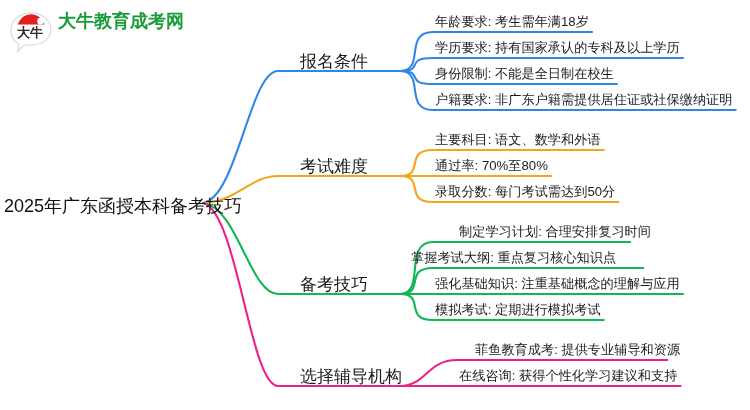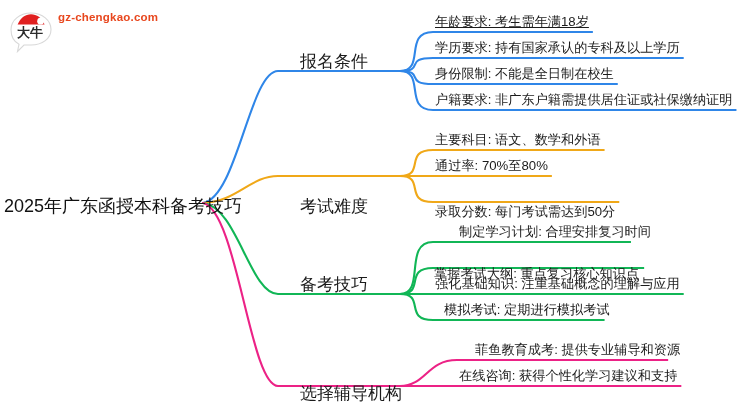--- a/index.html
+++ b/index.html
@@ -98,21 +98,21 @@
 <body>
 
 <div id="logo-area">
   <svg id="logo-mark" viewBox="0 0 46 44">
     <path d="M23 3 C34.5 3 43 10.5 43 19.5 C43 28.5 34.5 35 23 35 L16 35 L9.5 41.5 L11 34.2 C5.5 31.4 3 25.8 3 19.5 C3 10.5 11.5 3 23 3 Z" fill="#ffffff" stroke="#d8d8d8" stroke-width="1.1"></path>
     <path d="M9.6 14.5 C12.5 7.6 17.4 4.2 23 4.2 C28.8 4.2 33.8 7.7 36.6 14.5 Z" fill="#e01f1f"></path>
     <circle cx="32.6" cy="11.2" r="3.4" fill="#ffffff"></circle>
     <text x="22" y="27" text-anchor="middle" font-family="'Liberation Sans', sans-serif" font-size="13" font-weight="bold" fill="#2b2b2b">大牛</text>
   </svg>
   <div id="logo-text-block">
-    <div id="logo-sub">gz-chengkao.com</div>
+    <div id="logo-title">大牛教育成考网</div>
   </div>
 </div>
 
 <svg id="mindmap" viewBox="0 0 750 410">
   <g id="mm-links">
       <path d="M 203 203 C 237 197.72, 250 71, 278 71 L 400 71" stroke="#2f86e8" class="mm-link"></path>
       <path d="M 400 71 C 426 71, 403 32, 433 32" stroke="#2f86e8" class="mm-link"></path>
       <path d="M 433 32 L 592.875 32" stroke="#2f86e8" class="mm-underline"></path>
       <path d="M 400 71 C 426 71, 403 58, 433 58" stroke="#2f86e8" class="mm-link"></path>
       <path d="M 433 58 L 683.703125 58" stroke="#2f86e8" class="mm-underline"></path>
@@ -140,29 +140,29 @@
       <path d="M 400 386 C 426 386, 427 360, 457 360" stroke="#ec2286" class="mm-link"></path>
       <path d="M 457 360 L 668.140625 360" stroke="#ec2286" class="mm-underline"></path>
       <path d="M 400 386 C 426 386, 427 386, 457 386" stroke="#ec2286" class="mm-link"></path>
       <path d="M 457 386 L 681.328125 386" stroke="#ec2286" class="mm-underline"></path>
     </g>
 </svg>
 
 <div id="root-title" class="node-text">2025年广东函授本科备考技巧</div>
 <div id="text-layer">
     <div class="node-text branch-label" style="left: 300px; top: 50px;">报名条件</div>
-    <div class="node-text leaf-label" style="left: 435px; top: 13px; text-decoration: underline;">年龄要求: 考生需年满18岁</div>
+    <div class="node-text leaf-label" style="left: 435px; top: 13px;">年龄要求: 考生需年满18岁</div>
     <div class="node-text leaf-label" style="left: 435px; top: 39px;">学历要求: 持有国家承认的专科及以上学历</div>
     <div class="node-text leaf-label" style="left: 435px; top: 65px;">身份限制: 不能是全日制在校生</div>
     <div class="node-text leaf-label" style="left: 435px; top: 91px;">户籍要求: 非广东户籍需提供居住证或社保缴纳证明</div>
-    <div class="node-text branch-label" style="left: 300px; top: 155px; margin-top: 40px;">考试难度</div>
+    <div class="node-text branch-label" style="left: 300px; top: 155px;">考试难度</div>
     <div class="node-text leaf-label" style="left: 435px; top: 131px;">主要科目: 语文、数学和外语</div>
     <div class="node-text leaf-label" style="left: 435px; top: 157px;">通过率: 70%至80%</div>
-    <div class="node-text leaf-label" style="left: 435px; top: 183px; margin-top: 20px;">录取分数: 每门考试需达到50分</div>
+    <div class="node-text leaf-label" style="left: 435px; top: 183px;">录取分数: 每门考试需达到50分</div>
     <div class="node-text branch-label" style="left: 300px; top: 273px;">备考技巧</div>
     <div class="node-text leaf-label" style="left: 459px; top: 223px;">制定学习计划: 合理安排复习时间</div>
-    <div class="node-text leaf-label" style="left: 434px; top: 249px; margin-top: 16px;">掌握考试大纲: 重点复习核心知识点</div>
+    <div class="node-text leaf-label" style="left: 411px; top: 249px;">掌握考试大纲: 重点复习核心知识点</div>
     <div class="node-text leaf-label" style="left: 435px; top: 275px;">强化基础知识: 注重基础概念的理解与应用</div>
-    <div class="node-text leaf-label" style="left: 444px; top: 301px;">模拟考试: 定期进行模拟考试</div>
-    <div class="node-text branch-label" style="left: 300px; top: 382px; font-family: Liberation Mono, monospace;">选择辅导机构</div>
+    <div class="node-text leaf-label" style="left: 435px; top: 301px;">模拟考试: 定期进行模拟考试</div>
+    <div class="node-text branch-label" style="left: 300px; top: 365px; font-family: Liberation Mono, monospace;">选择辅导机构</div>
     <div class="node-text leaf-label" style="left: 459px; top: 341px; margin-left: 16px;">菲鱼教育成考: 提供专业辅导和资源</div>
     <div class="node-text leaf-label" style="left: 459px; top: 367px;">在线咨询: 获得个性化学习建议和支持</div>
   </div>
 
 </body></html>

